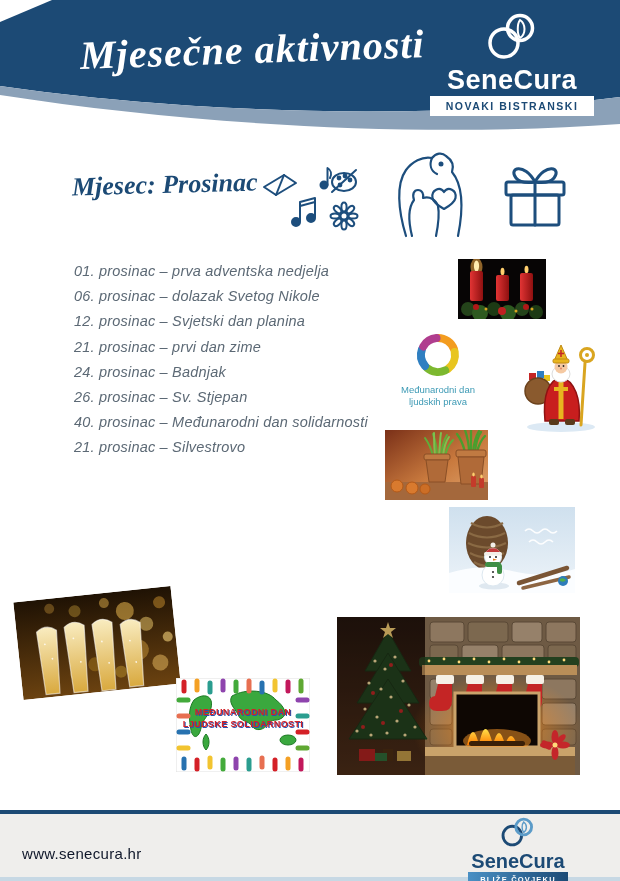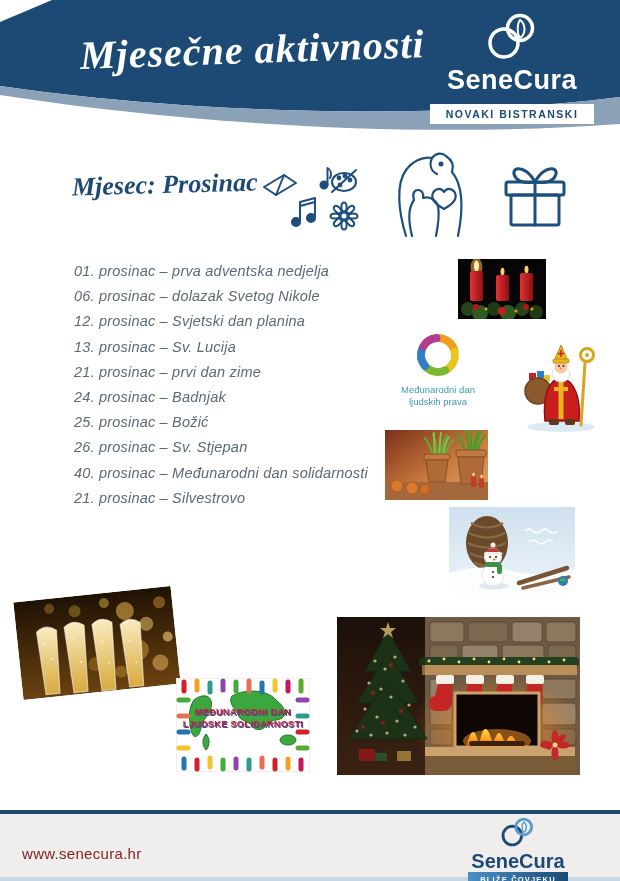--- a/index.html
+++ b/index.html
@@ -7,21 +7,21 @@
         font-family:"Liberation Sans", sans-serif;}
   .abs{position:absolute;}
 
   
   .hdr-svg{left:0;top:0;}
   .hdr-title{left:80px;top:26px;width:350px;color:#ffffff;
     font-family:"Liberation Serif", serif;font-style:italic;font-weight:bold;
     font-size:40px;transform:rotate(-2deg);letter-spacing:1px;white-space:nowrap;}
   .hdr-logo{left:430px;top:10px;width:164px;text-align:center;}
   .hdr-brand{color:#ffffff;font-size:27px;font-weight:bold;letter-spacing:.5px;line-height:28px;}
-  .hdr-loc{margin-top:10px;background:#ffffff;color:#1c4a75;font-size:10.5px;font-weight:bold;
+  .hdr-loc{margin-top:2px;background:#ffffff;color:#1c4a75;font-size:10.5px;font-weight:bold;
     letter-spacing:1.5px;padding:4px 0;}
 
   
   .month{left:72px;top:170px;color:#1c4a75;font-family:"Liberation Serif", serif;
     font-style:italic;font-weight:bold;font-size:26px;transform:rotate(-1.5deg);white-space:nowrap;}
 
   
   .events{left:74px;top:263px;width:360px;font-style:italic;}
   .event-row{height:25.2px;color:#5c6975;font-size:14.5px;letter-spacing:.2px;white-space:nowrap;}
 
@@ -32,21 +32,21 @@
     text-shadow:1px 1px 0 #2a52b0;}
 
   
   .img-frame{display:block;}
   .rotated{transform:rotate(-6deg);}
 
   
   .foot-line{left:0;top:810px;width:620px;height:4px;background:#1c4a75;}
   .foot-bg{left:0;top:814px;width:620px;height:63px;background:#efeeec;}
   .foot-bottom{left:0;top:877px;width:620px;height:4px;background:#c7d8e4;}
-  .foot-url{left:22px;top:845px;color:#7f1d1d;font-size:15px;letter-spacing:.3px;}
+  .foot-url{left:22px;top:845px;color:#0f172a;font-size:15px;letter-spacing:.3px;}
   .foot-logo{left:468px;top:817px;width:100px;text-align:center;}
   .foot-brand{color:#1c4a75;font-size:20px;font-weight:bold;line-height:20px;}
   .foot-tag{margin-top:1px;background:linear-gradient(90deg,#4a90c4,#1c4a75);
     color:#ffffff;font-size:7.5px;font-weight:bold;letter-spacing:1.2px;padding:3px 0;}
 </style>
 </head>
 <body>
 
 <div class="page">
 
@@ -110,24 +110,22 @@
     <path d="M37,24 C48,4 64,10 56,20 C52,25 44,25 37,24 Z"></path>
     <rect x="8" y="24" width="58" height="13" rx="2"></rect>
     <rect x="13" y="37" width="48" height="30" rx="2"></rect>
     <path d="M37,24 V67"></path>
   </svg>
 
   <div class="abs events">
       <div class="event-row">01. prosinac – prva adventska nedjelja</div>
       <div class="event-row">06. prosinac – dolazak Svetog Nikole</div>
       <div class="event-row">12. prosinac – Svjetski dan planina</div>
-      <div class="event-row">13. prosinac – Sv. Lucija</div>
       <div class="event-row">21. prosinac – prvi dan zime</div>
       <div class="event-row">24. prosinac – Badnjak</div>
-      <div class="event-row">25. prosinac – Božić</div>
       <div class="event-row">26. prosinac – Sv. Stjepan</div>
       <div class="event-row">40. prosinac – Međunarodni dan solidarnosti</div>
       <div class="event-row">21. prosinac – Silvestrovo</div>
     </div>
 
   <svg class="abs img-frame" style="left:458px;top:259px;" width="88" height="60" viewBox="0 0 88 60">
     <defs>
       <linearGradient id="candleR" x1="0" y1="0" x2="1" y2="0">
         <stop offset="0" stop-color="#e23434"></stop>
           <stop offset="1" stop-color="#8f1010"></stop>

